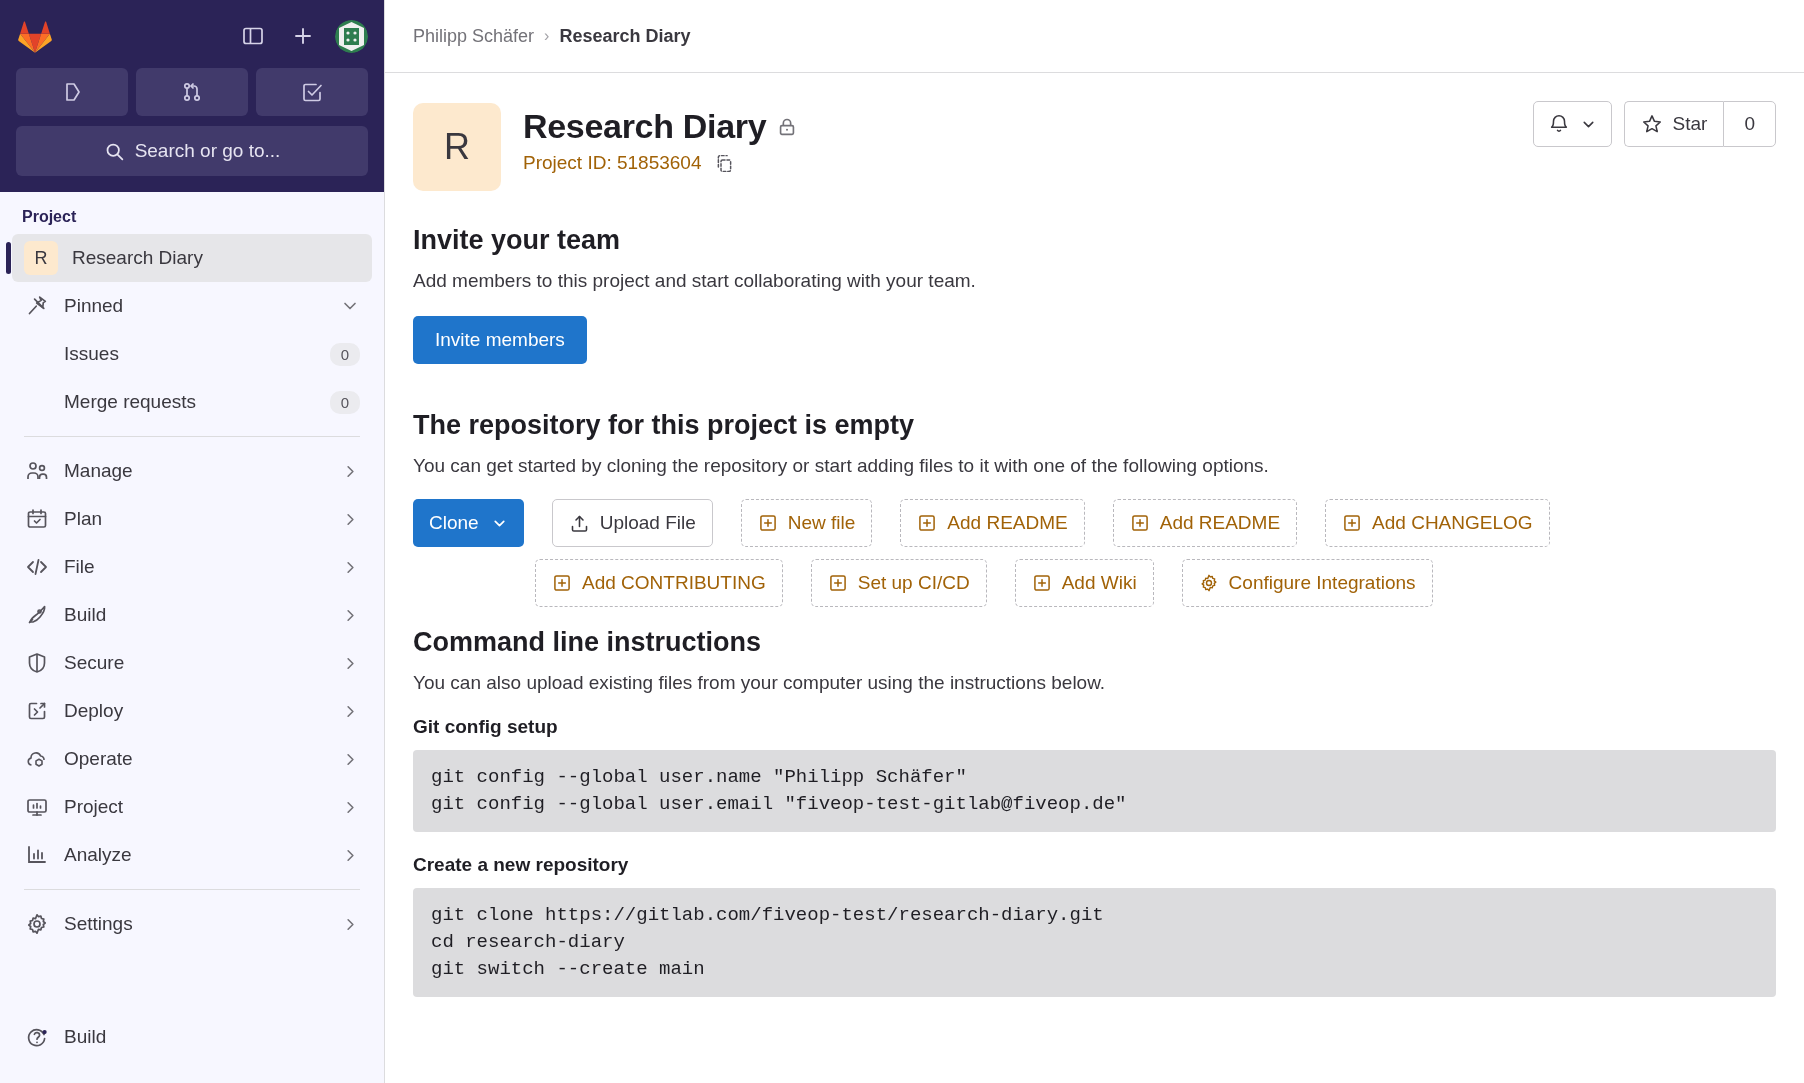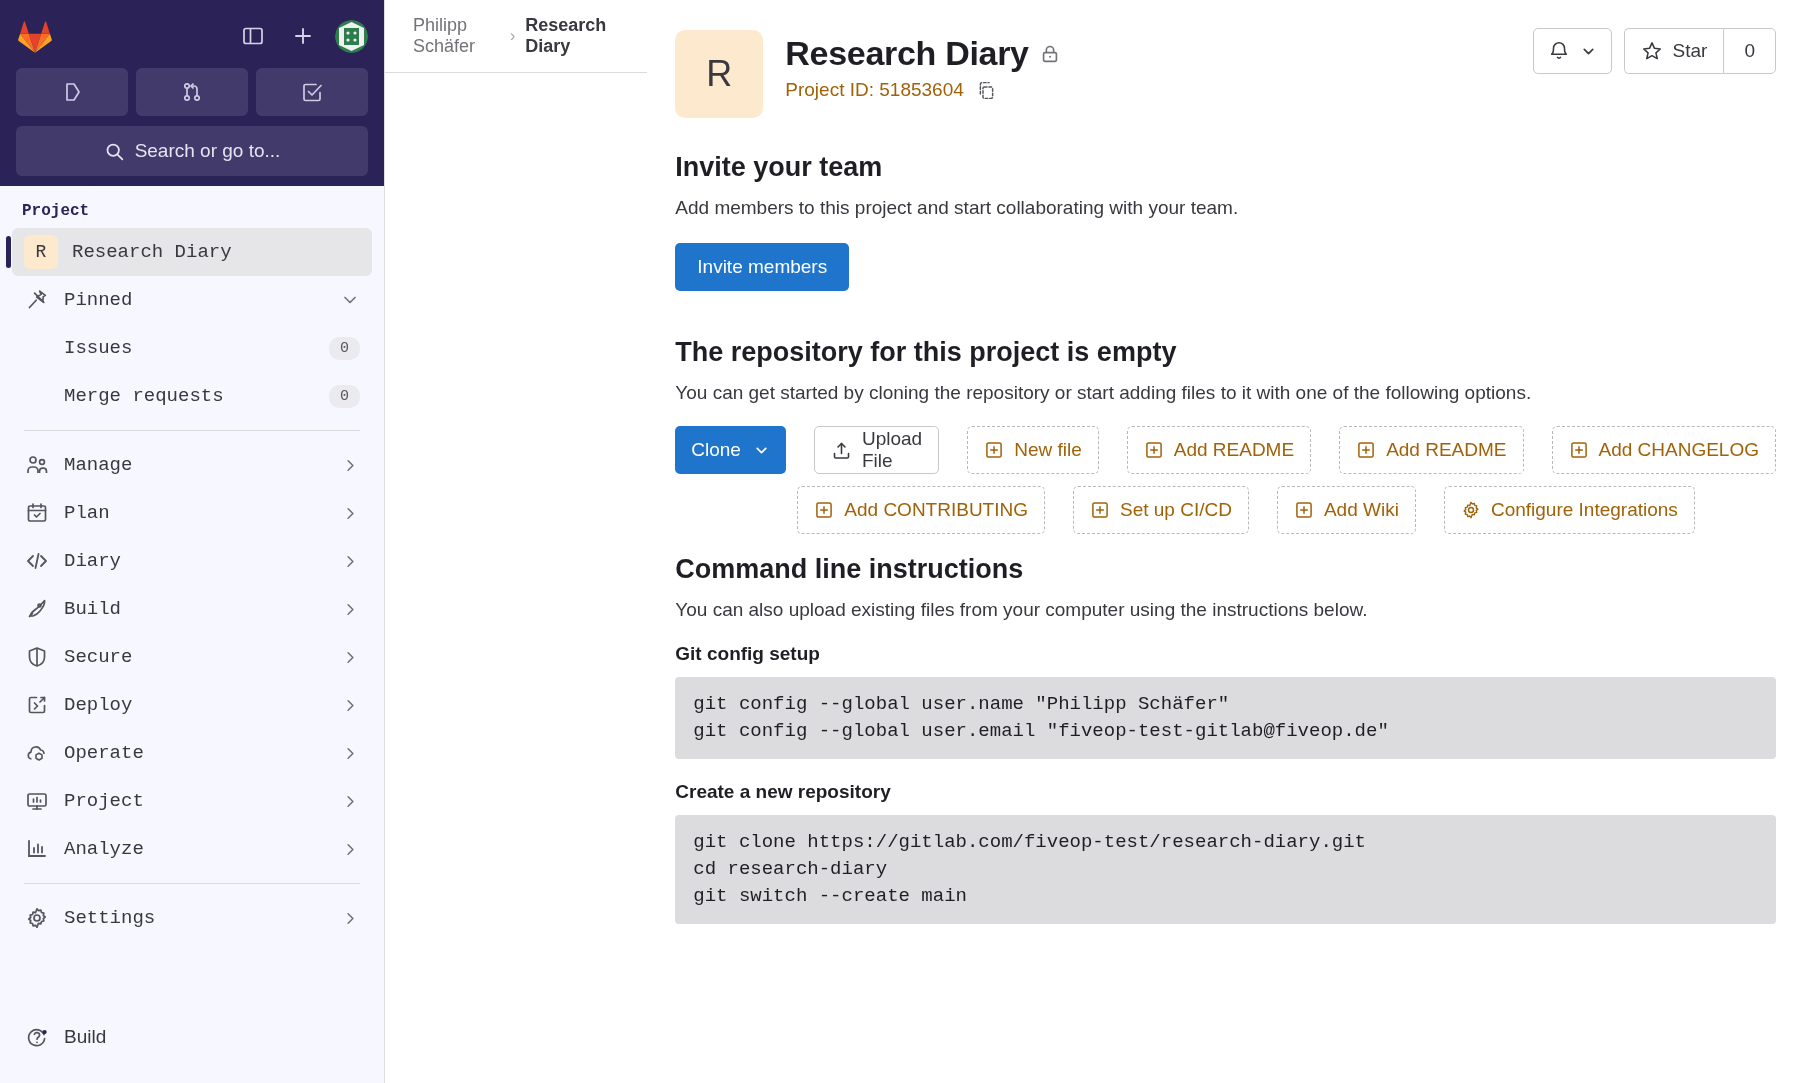--- a/index.html
+++ b/index.html
@@ -15,21 +15,21 @@
   
   .sidebar {
     width: 385px; min-width: 385px; height: 1083px;
     background: #f7f7ff;
     display: flex; flex-direction: column;
     border-right: 1px solid #dcdcde;
     position: relative;
   }
   .sb-top {
     background: #2b2357;
-    padding: 10px 16px 10px 16px;
+    padding: 10px 16px 16px 16px;
   }
   .sb-top-row {
     display: flex; align-items: center;
     height: 52px;
   }
   .gl-logo { width: 38px; height: 38px; }
   .sb-top-actions {
     margin-left: auto; display: flex; align-items: center; gap: 14px;
   }
   .icon-btn {
@@ -50,21 +50,21 @@
     display: flex; align-items: center; justify-content: center;
     cursor: pointer; color: #cfcbe4;
   }
   .sb-search {
     margin-top: 10px; height: 50px; border-radius: 6px;
     background: #413a6b;
     display: flex; align-items: center; justify-content: center; gap: 10px;
     cursor: pointer; color: #e6e4f1; font-size: 19px;
   }
 
-  .sb-body { flex: 1; overflow: hidden; padding: 0 12px; font-family: Liberation Mono, monospace; }
+  .sb-body { flex: 1; overflow: hidden; padding: 0 12px; }
   .sb-section-title {
     font-size: 16px; font-weight: bold; color: #2b2357;
     padding: 16px 10px 8px 10px;
   }
   .sb-item {
     display: flex; align-items: center; gap: 14px;
     height: 48px; padding: 0 12px; border-radius: 6px;
     cursor: pointer; position: relative;
     color: #3a383f; font-size: 19px;
   }
@@ -90,21 +90,21 @@
     padding-left: 52px; font-size: 19px;
   }
   .sb-divider {
     height: 1px; background: #dcdcde; margin: 10px 12px;
   }
   .sb-help {
     padding: 8px 12px 22px 12px;
   }
 
   
-  .main { flex: 1; height: 1083px; overflow: hidden; display: flex; flex-direction: row; background: #fff; }
+  .main { flex: 1; height: 1083px; overflow: hidden; display: flex; flex-direction: column; background: #fff; }
   .breadcrumb-bar {
     height: 73px; display: flex; align-items: center;
     padding: 0 28px; gap: 10px;
     border-bottom: 1px solid #dcdcde;
     font-size: 18px;
   }
   .bc-root { color: #737278; cursor: pointer; }
   .bc-sep { color: #a4a3a8; font-size: 16px; }
   .bc-current { color: #3a383f; font-weight: bold; cursor: pointer; }
 
@@ -357,21 +357,21 @@
       </div>
 
       <div class="sb-item">
         <span class="sb-icon">
           <svg width="24" height="24" viewBox="0 0 24 24" fill="none" stroke="currentColor" stroke-width="1.8" stroke-linecap="round" stroke-linejoin="round">
             <polyline points="8 7 3 12 8 17"></polyline>
               <polyline points="16 7 21 12 16 17"></polyline>
               <line x1="13.5" y1="5" x2="10.5" y2="19"></line>
           </svg>
         </span>
-        <span class="sb-label">Diary</span>
+        <span class="sb-label">File</span>
         <span class="sb-chevron">
           <svg width="19" height="19" viewBox="0 0 24 24" fill="none" stroke="currentColor" stroke-width="2" stroke-linecap="round" stroke-linejoin="round">
               <polyline points="9 6 15 12 9 18"></polyline>
             </svg>
         </span>
       </div>
 
       <div class="sb-item">
         <span class="sb-icon">
           <svg width="24" height="24" viewBox="0 0 24 24" fill="none" stroke="currentColor" stroke-width="1.7" stroke-linecap="round" stroke-linejoin="round">

